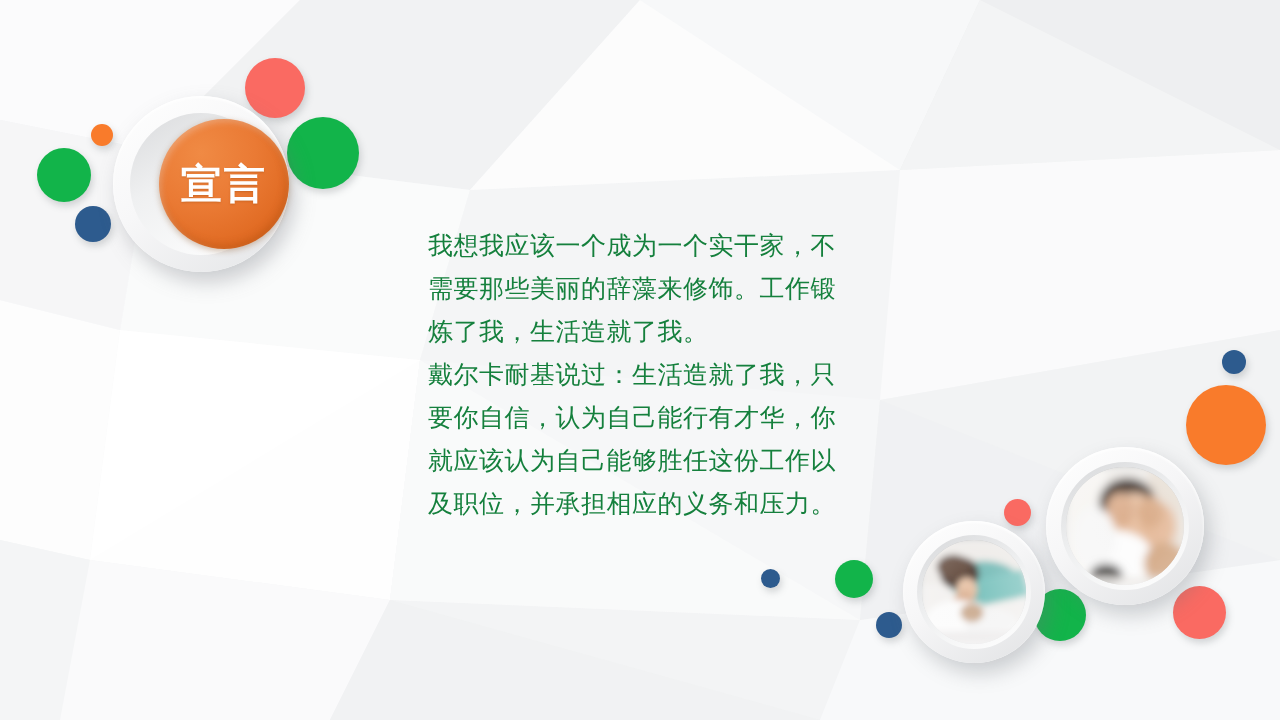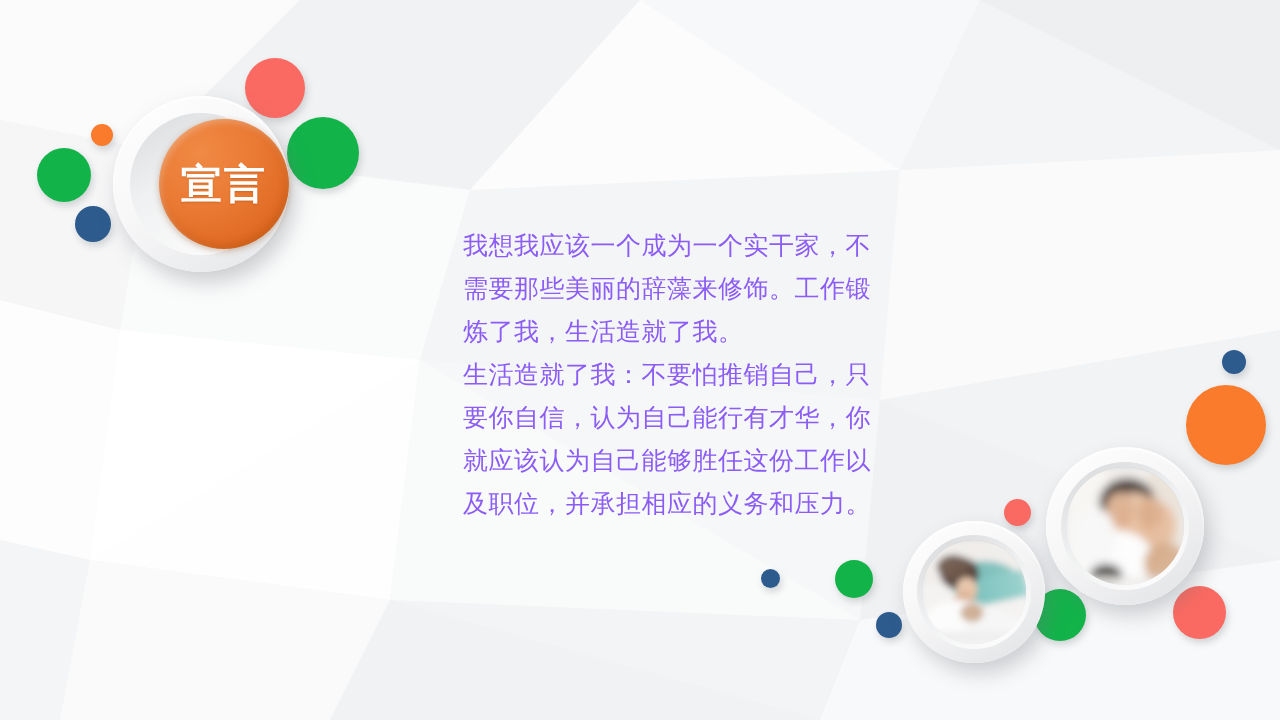--- a/index.html
+++ b/index.html
@@ -86,25 +86,24 @@
     text-shadow: 0 1px 2px rgba(150,70,10,0.35);
     white-space: nowrap;
   }
 
   
   #body-copy {
     position: absolute;
     left: 428px;
     top: 224px;
     width: 430px;
-    color: #8b5cf6;
+    color: #15803d;
     font-size: 25px;
     line-height: 43px;
     letter-spacing: 0.5px;
-    margin-left: 35px;
   }
   #body-copy p {
     margin: 0;
   }
 
   
   .photo-medallion {
     position: absolute;
     border-radius: 50%;
     background: linear-gradient(145deg, #ffffff 0%, #f6f6f7 45%, #e1e2e4 100%);
@@ -188,21 +187,21 @@
   <div class="dot" style="left:1173px; top:586px; width:53px; height:53px; background:#fa6a62;"></div>
 
   <div id="title-badge">
     <div id="title-disc">
       <span id="title-text">宣言</span>
     </div>
   </div>
 
   <div id="body-copy">
     <p>我想我应该一个成为一个实干家，不需要那些美丽的辞藻来修饰。工作锻炼了我，生活造就了我。</p>
-    <p>生活造就了我：不要怕推销自己，只要你自信，认为自己能行有才华，你就应该认为自己能够胜任这份工作以及职位，并承担相应的义务和压力。</p>
+    <p>戴尔卡耐基说过：生活造就了我，只要你自信，认为自己能行有才华，你就应该认为自己能够胜任这份工作以及职位，并承担相应的义务和压力。</p>
   </div>
 
   <div class="photo-medallion" id="medallion-desk">
     <div class="photo-inner">
       <svg viewBox="0 0 100 100" width="100%" height="100%" aria-hidden="true">
         <defs>
           <radialGradient id="deskBlur" cx="50%" cy="50%" r="70%">
             <stop offset="0%" stop-color="#ffffff" stop-opacity="0"></stop>
             <stop offset="100%" stop-color="#ffffff" stop-opacity="0.35"></stop>
           </radialGradient>

